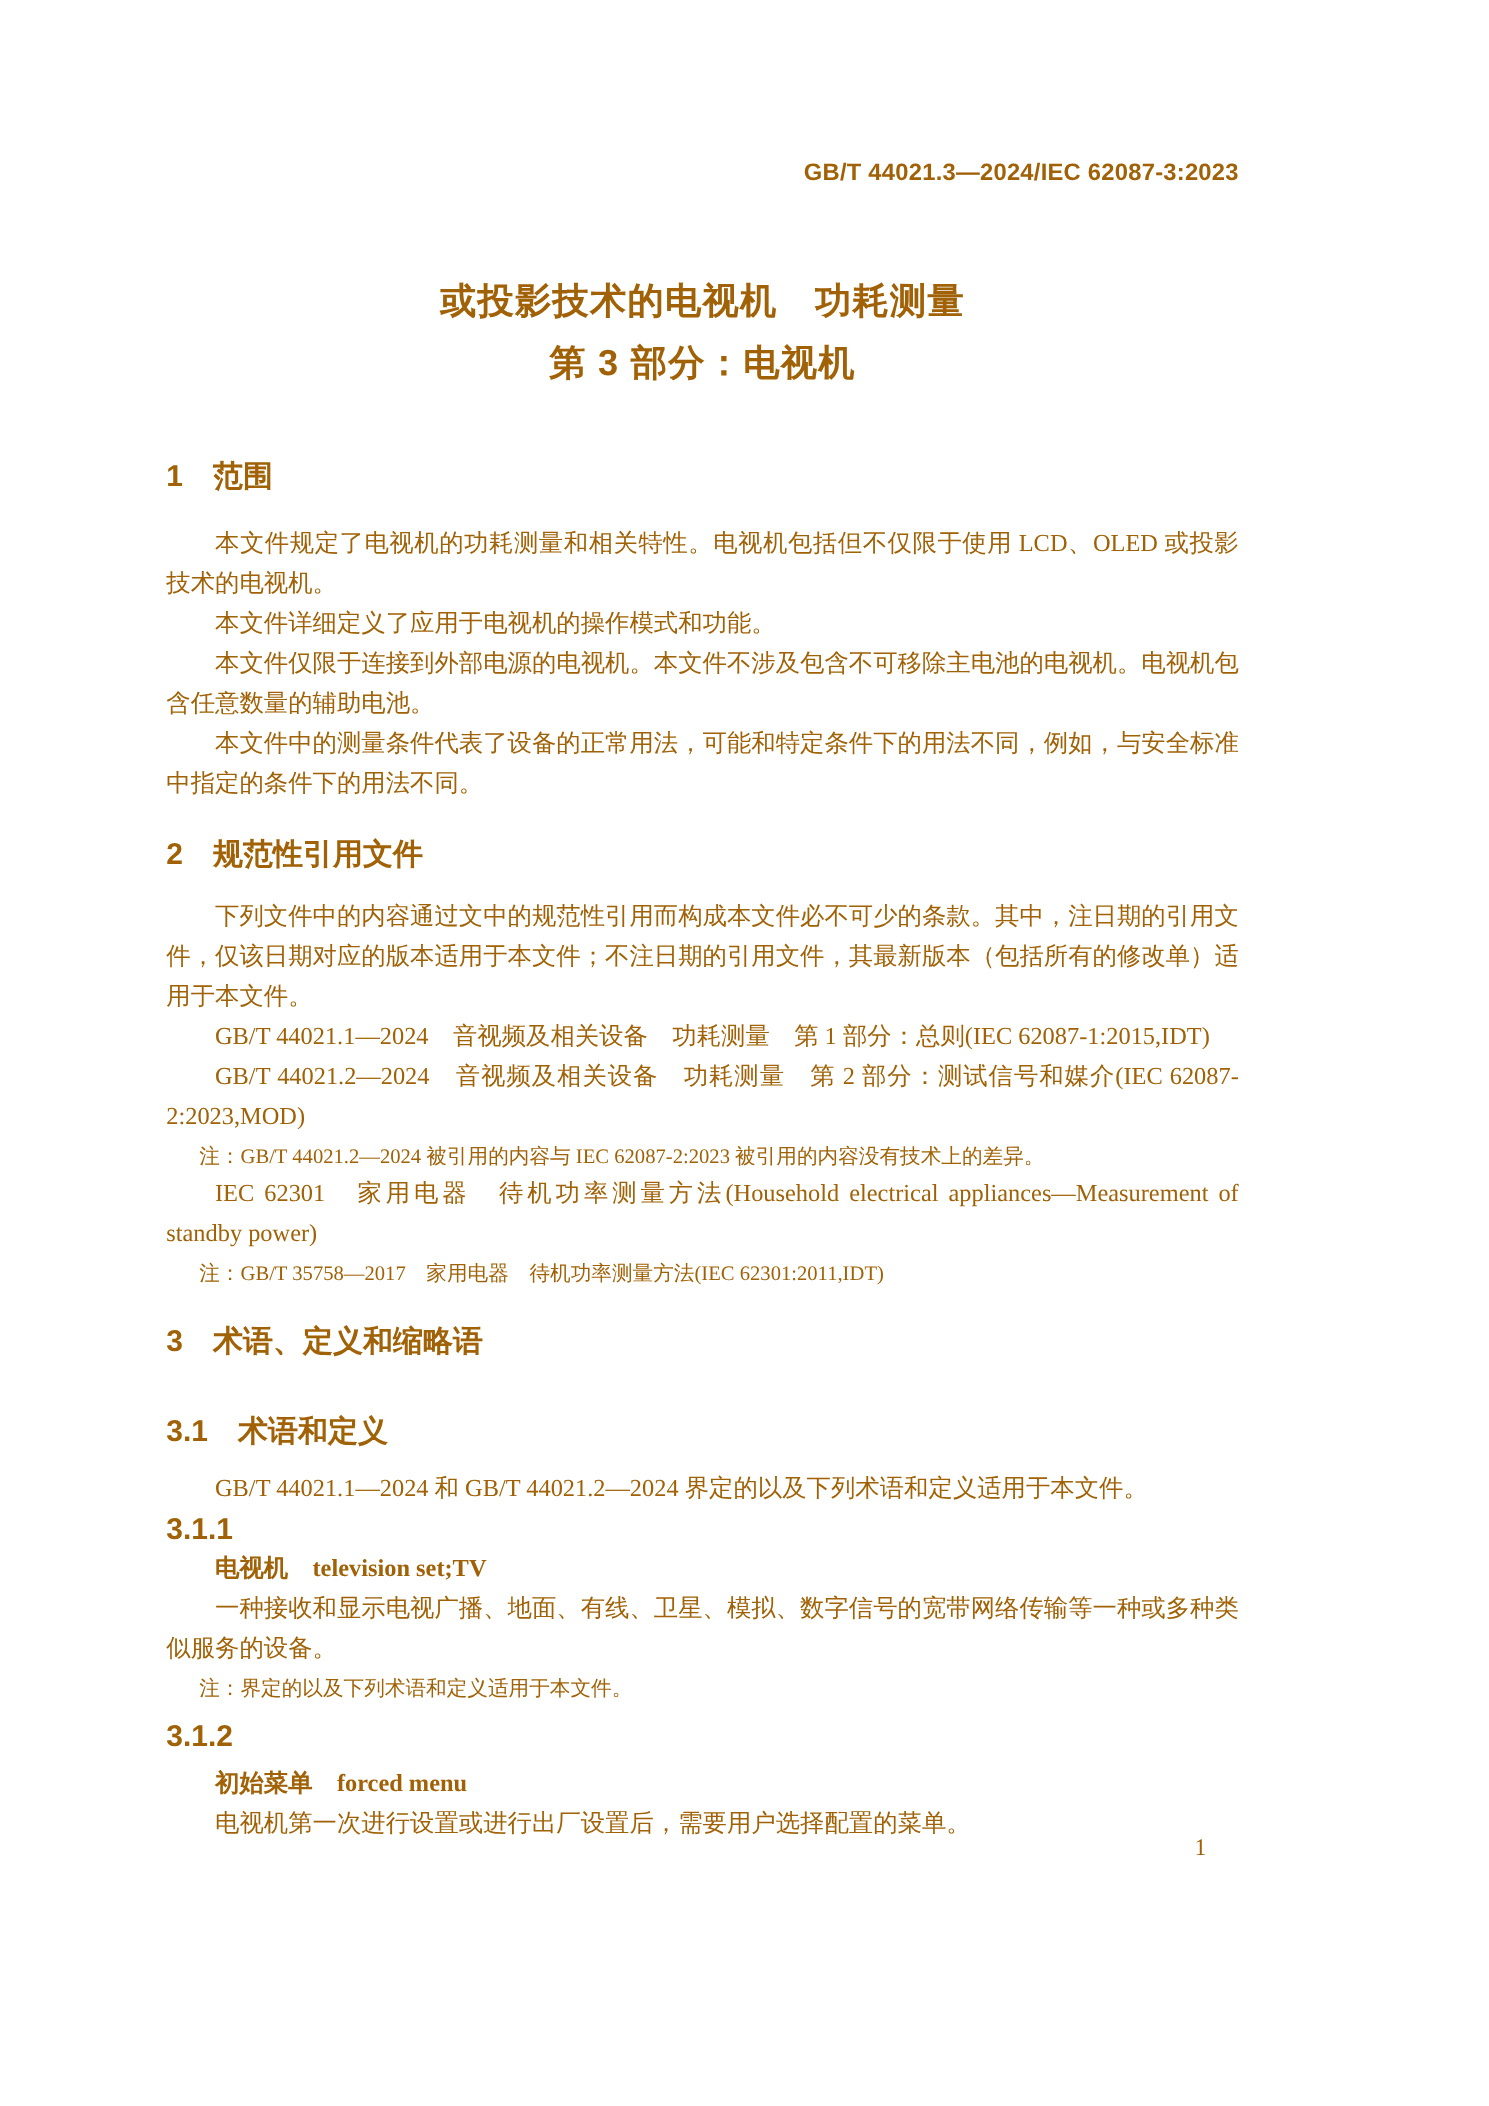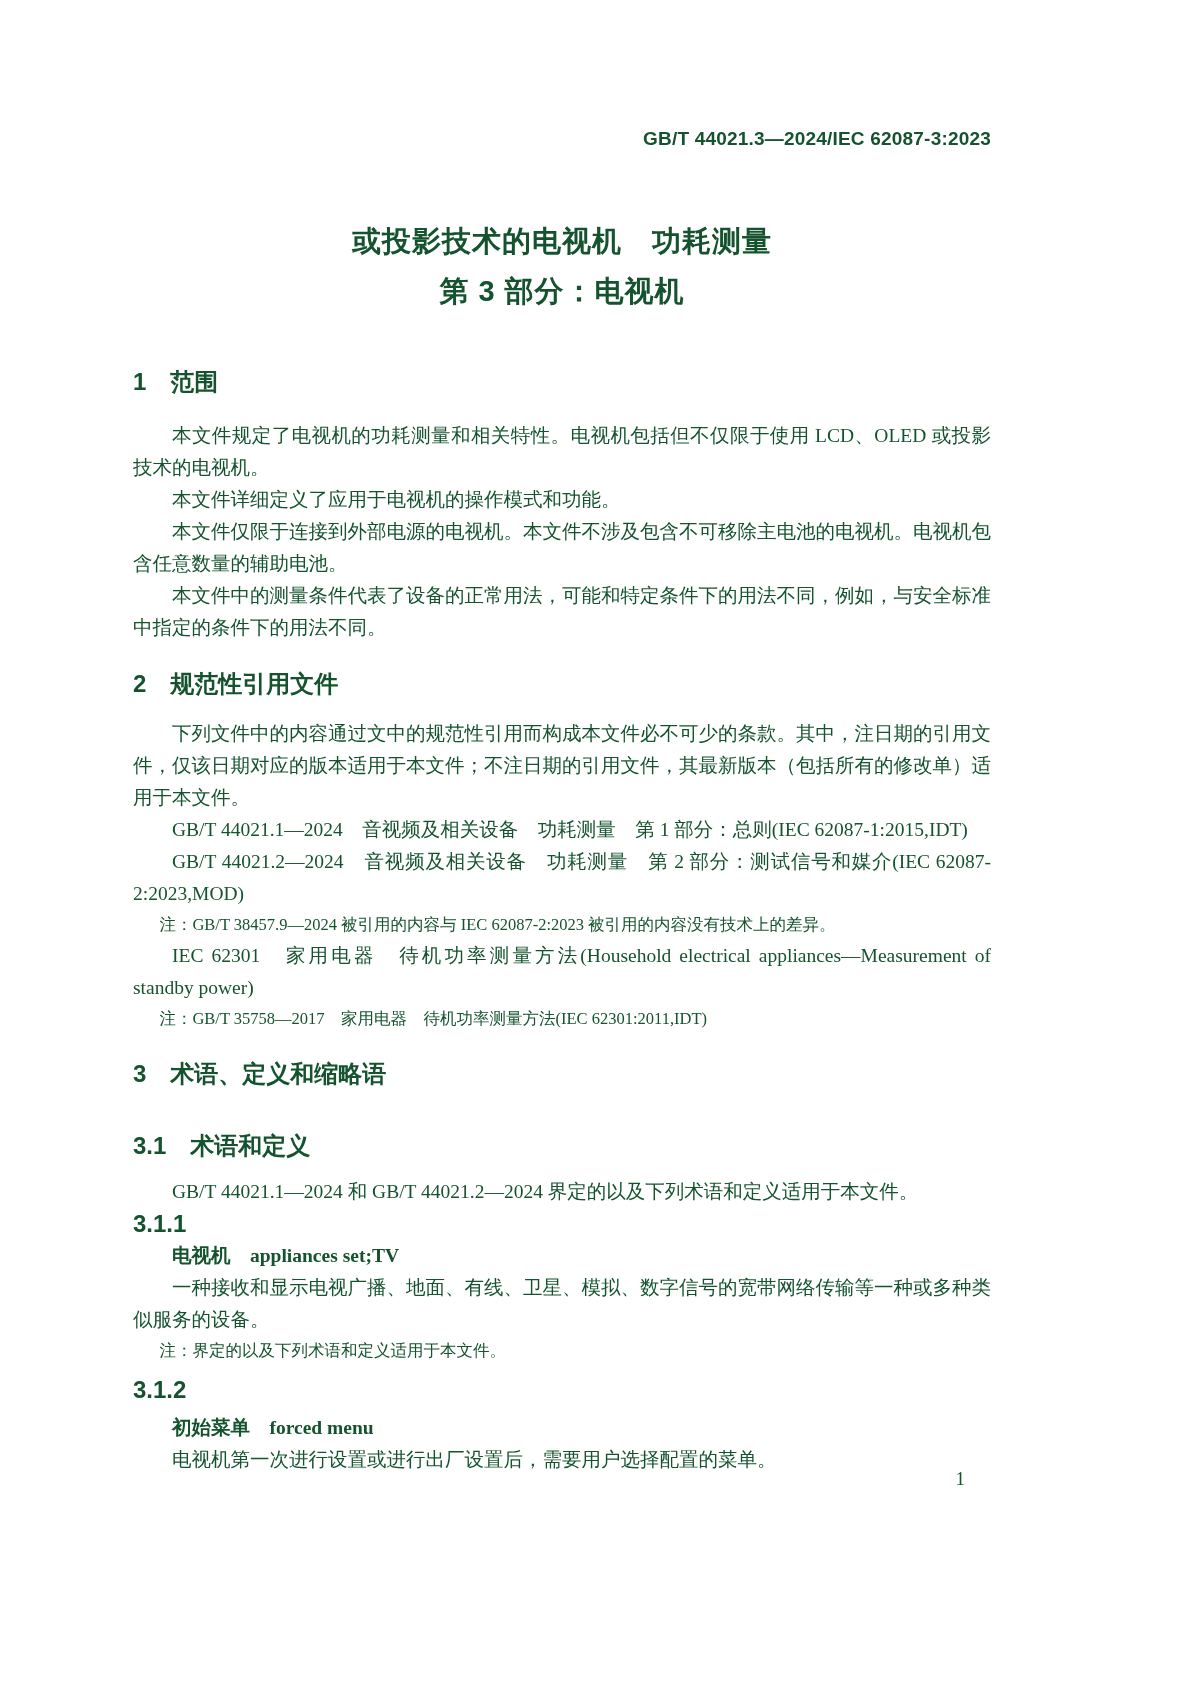--- a/index.html
+++ b/index.html
@@ -3,21 +3,21 @@
 <meta charset="utf-8">
 <style>
   html, body { margin: 0; padding: 0; background: #ffffff; }
   .page {
     position: relative;
     width: 1191px;
     height: 1685px;
     background: #ffffff;
     overflow: hidden;
     font-family: "Liberation Serif", "DejaVu Serif", serif;
-    color: #14532d;
+    color: #a16207;
   }
   .content {
     position: absolute;
     left: 133px;
     top: 0;
     width: 858px;
   }
   .doc-number {
     padding-top: 126px;
     text-align: right;
@@ -102,32 +102,32 @@
       <div class="para">本文件详细定义了应用于电视机的操作模式和功能。</div>
       <div class="para">本文件仅限于连接到外部电源的电视机。本文件不涉及包含不可移除主电池的电视机。电视机包含任意数量的辅助电池。</div>
       <div class="para">本文件中的测量条件代表了设备的正常用法，可能和特定条件下的用法不同，例如，与安全标准中指定的条件下的用法不同。</div>
     </div>
 
     <div class="heading h-refs">2　规范性引用文件</div>
     <div class="block-refs">
       <div class="para">下列文件中的内容通过文中的规范性引用而构成本文件必不可少的条款。其中，注日期的引用文件，仅该日期对应的版本适用于本文件；不注日期的引用文件，其最新版本（包括所有的修改单）适用于本文件。</div>
       <div class="para">GB/T 44021.1—2024　音视频及相关设备　功耗测量　第 1 部分：总则(IEC 62087-1:2015,IDT)</div>
       <div class="para">GB/T 44021.2—2024　音视频及相关设备　功耗测量　第 2 部分：测试信号和媒介(IEC 62087-2:2023,MOD)</div>
-      <div class="note">注：GB/T 38457.9—2024 被引用的内容与 IEC 62087-2:2023 被引用的内容没有技术上的差异。</div>
+      <div class="note">注：GB/T 44021.2—2024 被引用的内容与 IEC 62087-2:2023 被引用的内容没有技术上的差异。</div>
       <div class="para">IEC 62301　家用电器　待机功率测量方法(Household electrical appliances—Measurement of standby power)</div>
       <div class="note">注：GB/T 35758—2017　家用电器　待机功率测量方法(IEC 62301:2011,IDT)</div>
     </div>
 
     <div class="heading h-terms">3　术语、定义和缩略语</div>
     <div class="heading h-sub">3.1　术语和定义</div>
     <div class="para block-terms-intro">GB/T 44021.1—2024 和 GB/T 44021.2—2024 界定的以及下列术语和定义适用于本文件。</div>
 
     <div>
       <div class="term-num">3.1.1</div>
-      <div class="term-title">电视机　appliances set;TV</div>
+      <div class="term-title">电视机　television set;TV</div>
       <div class="para">一种接收和显示电视广播、地面、有线、卫星、模拟、数字信号的宽带网络传输等一种或多种类似服务的设备。</div>
       <div class="note">注：界定的以及下列术语和定义适用于本文件。</div>
     </div>
 
     <div>
       <div class="term-num mt8">3.1.2</div>
       <div class="term-title mt6">初始菜单　forced menu</div>
       <div class="para">电视机第一次进行设置或进行出厂设置后，需要用户选择配置的菜单。</div>
     </div>
 

